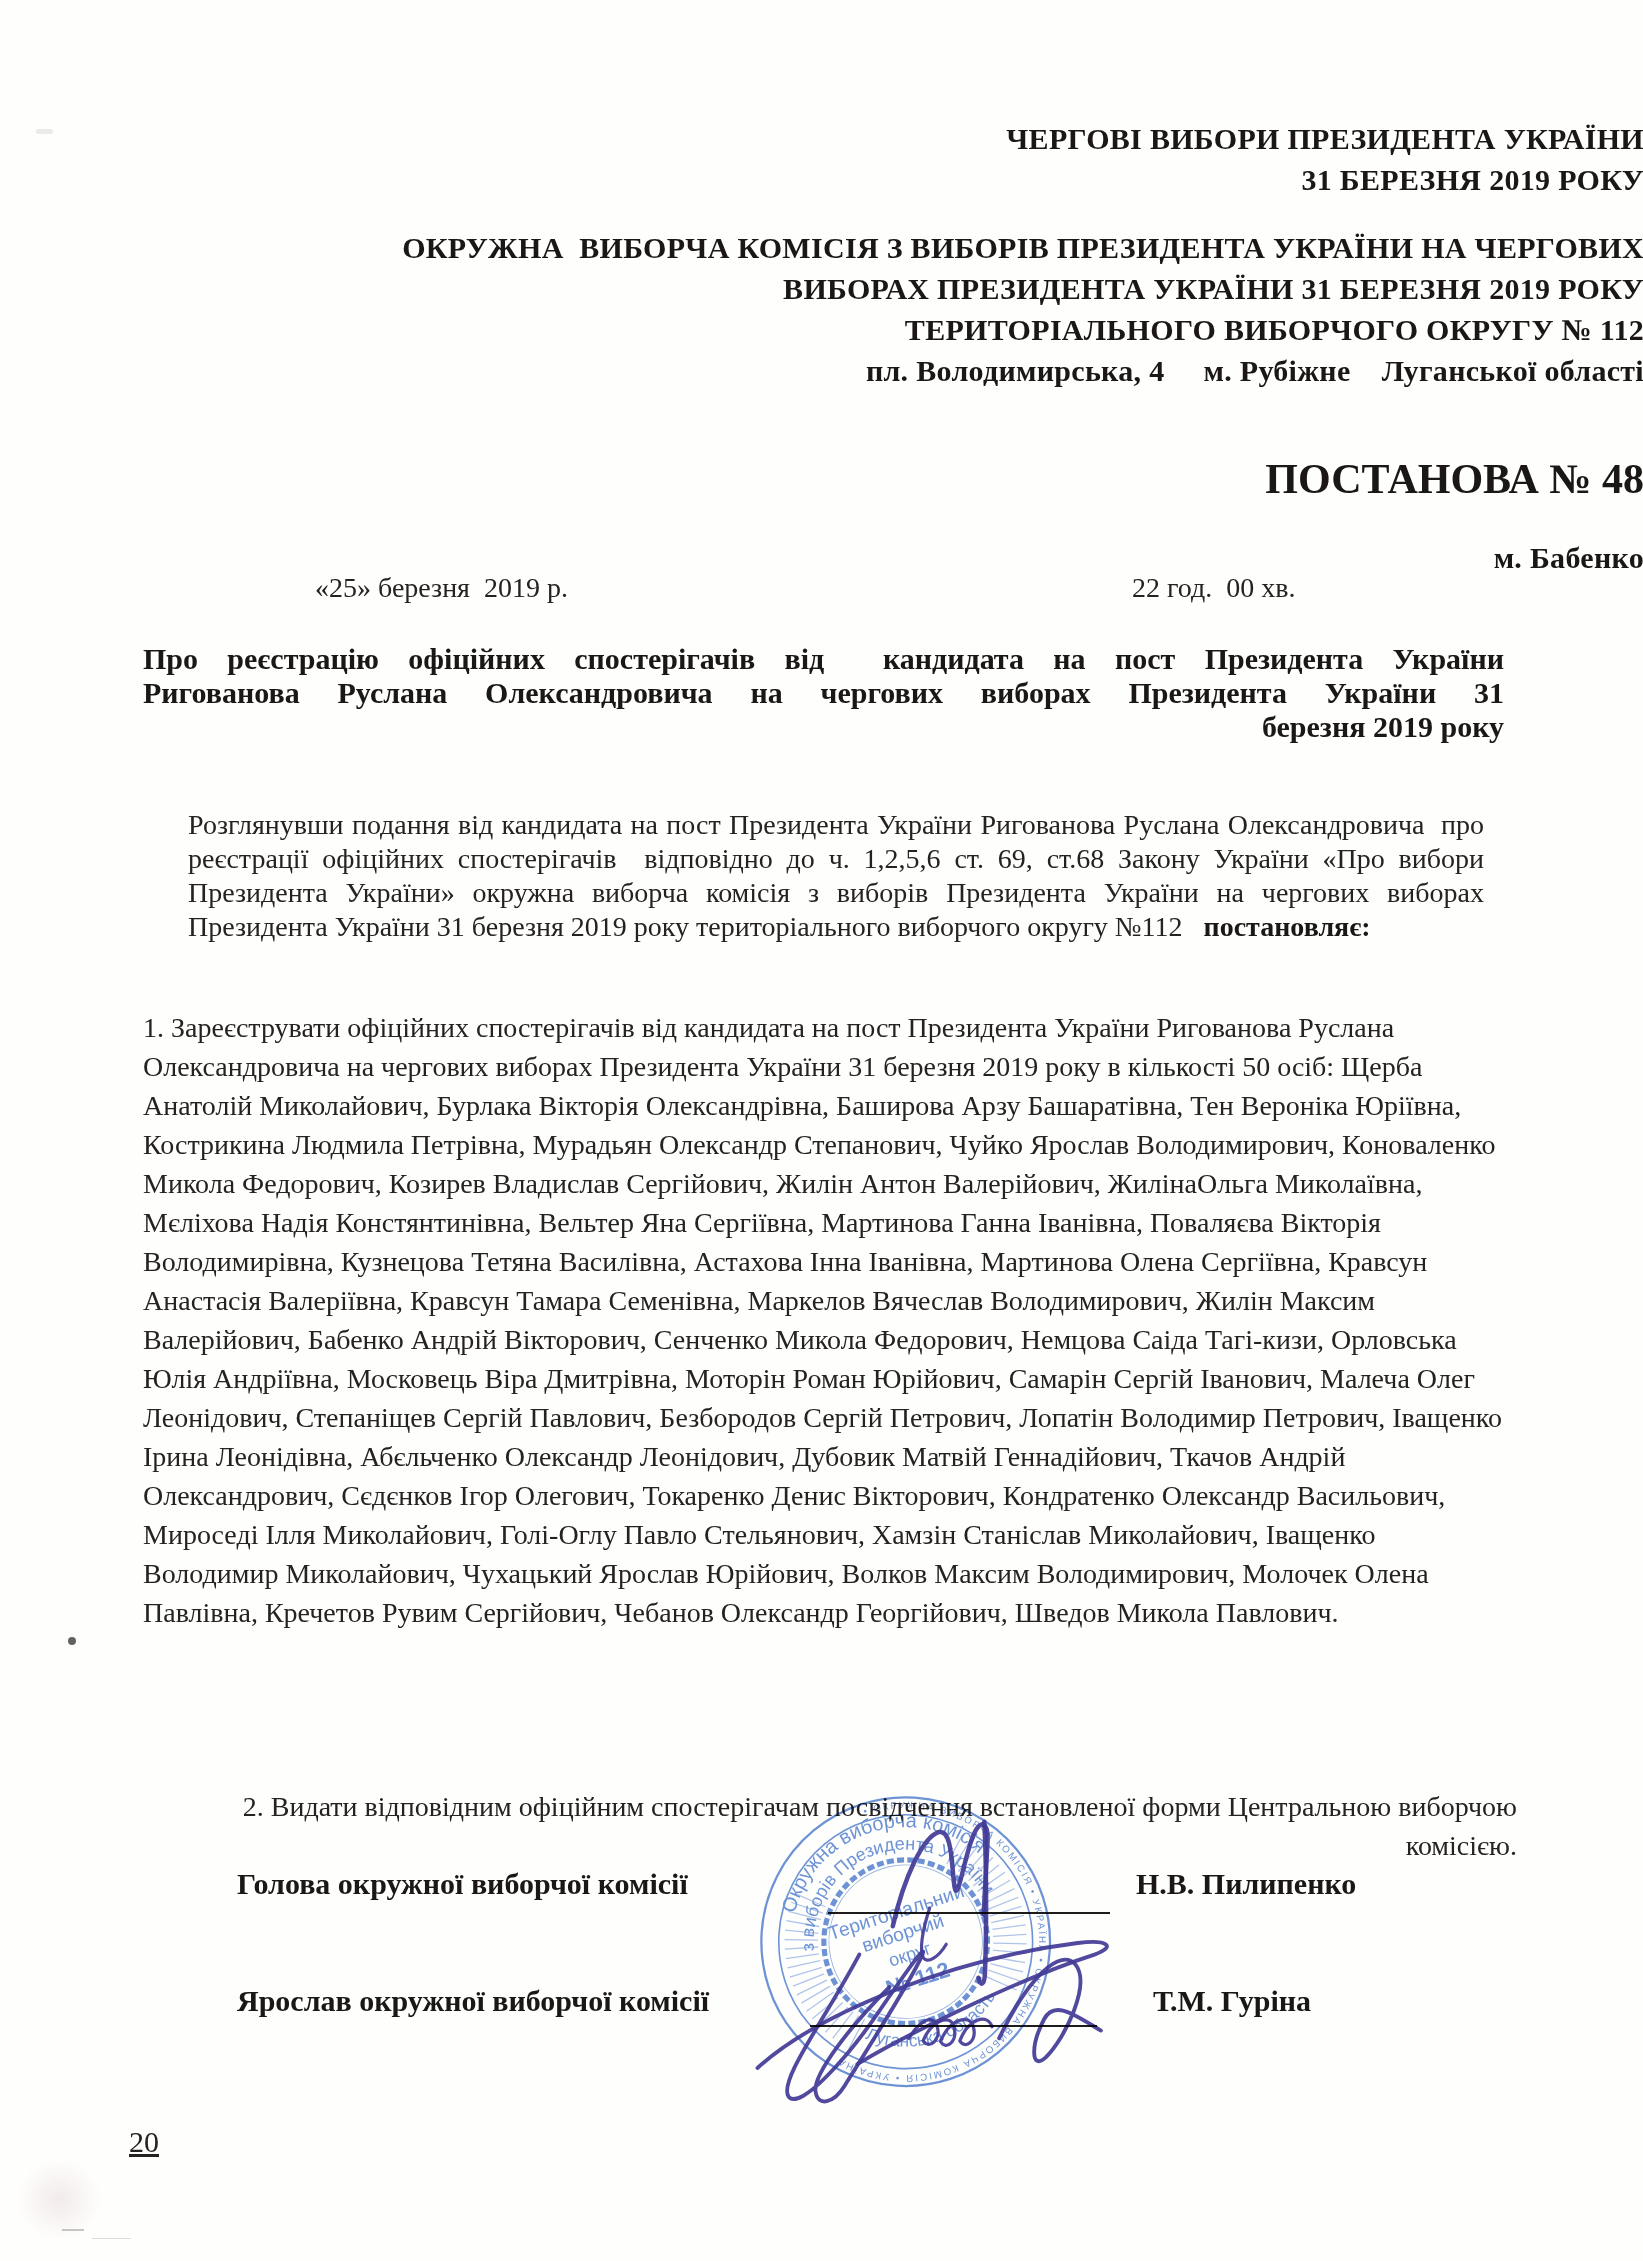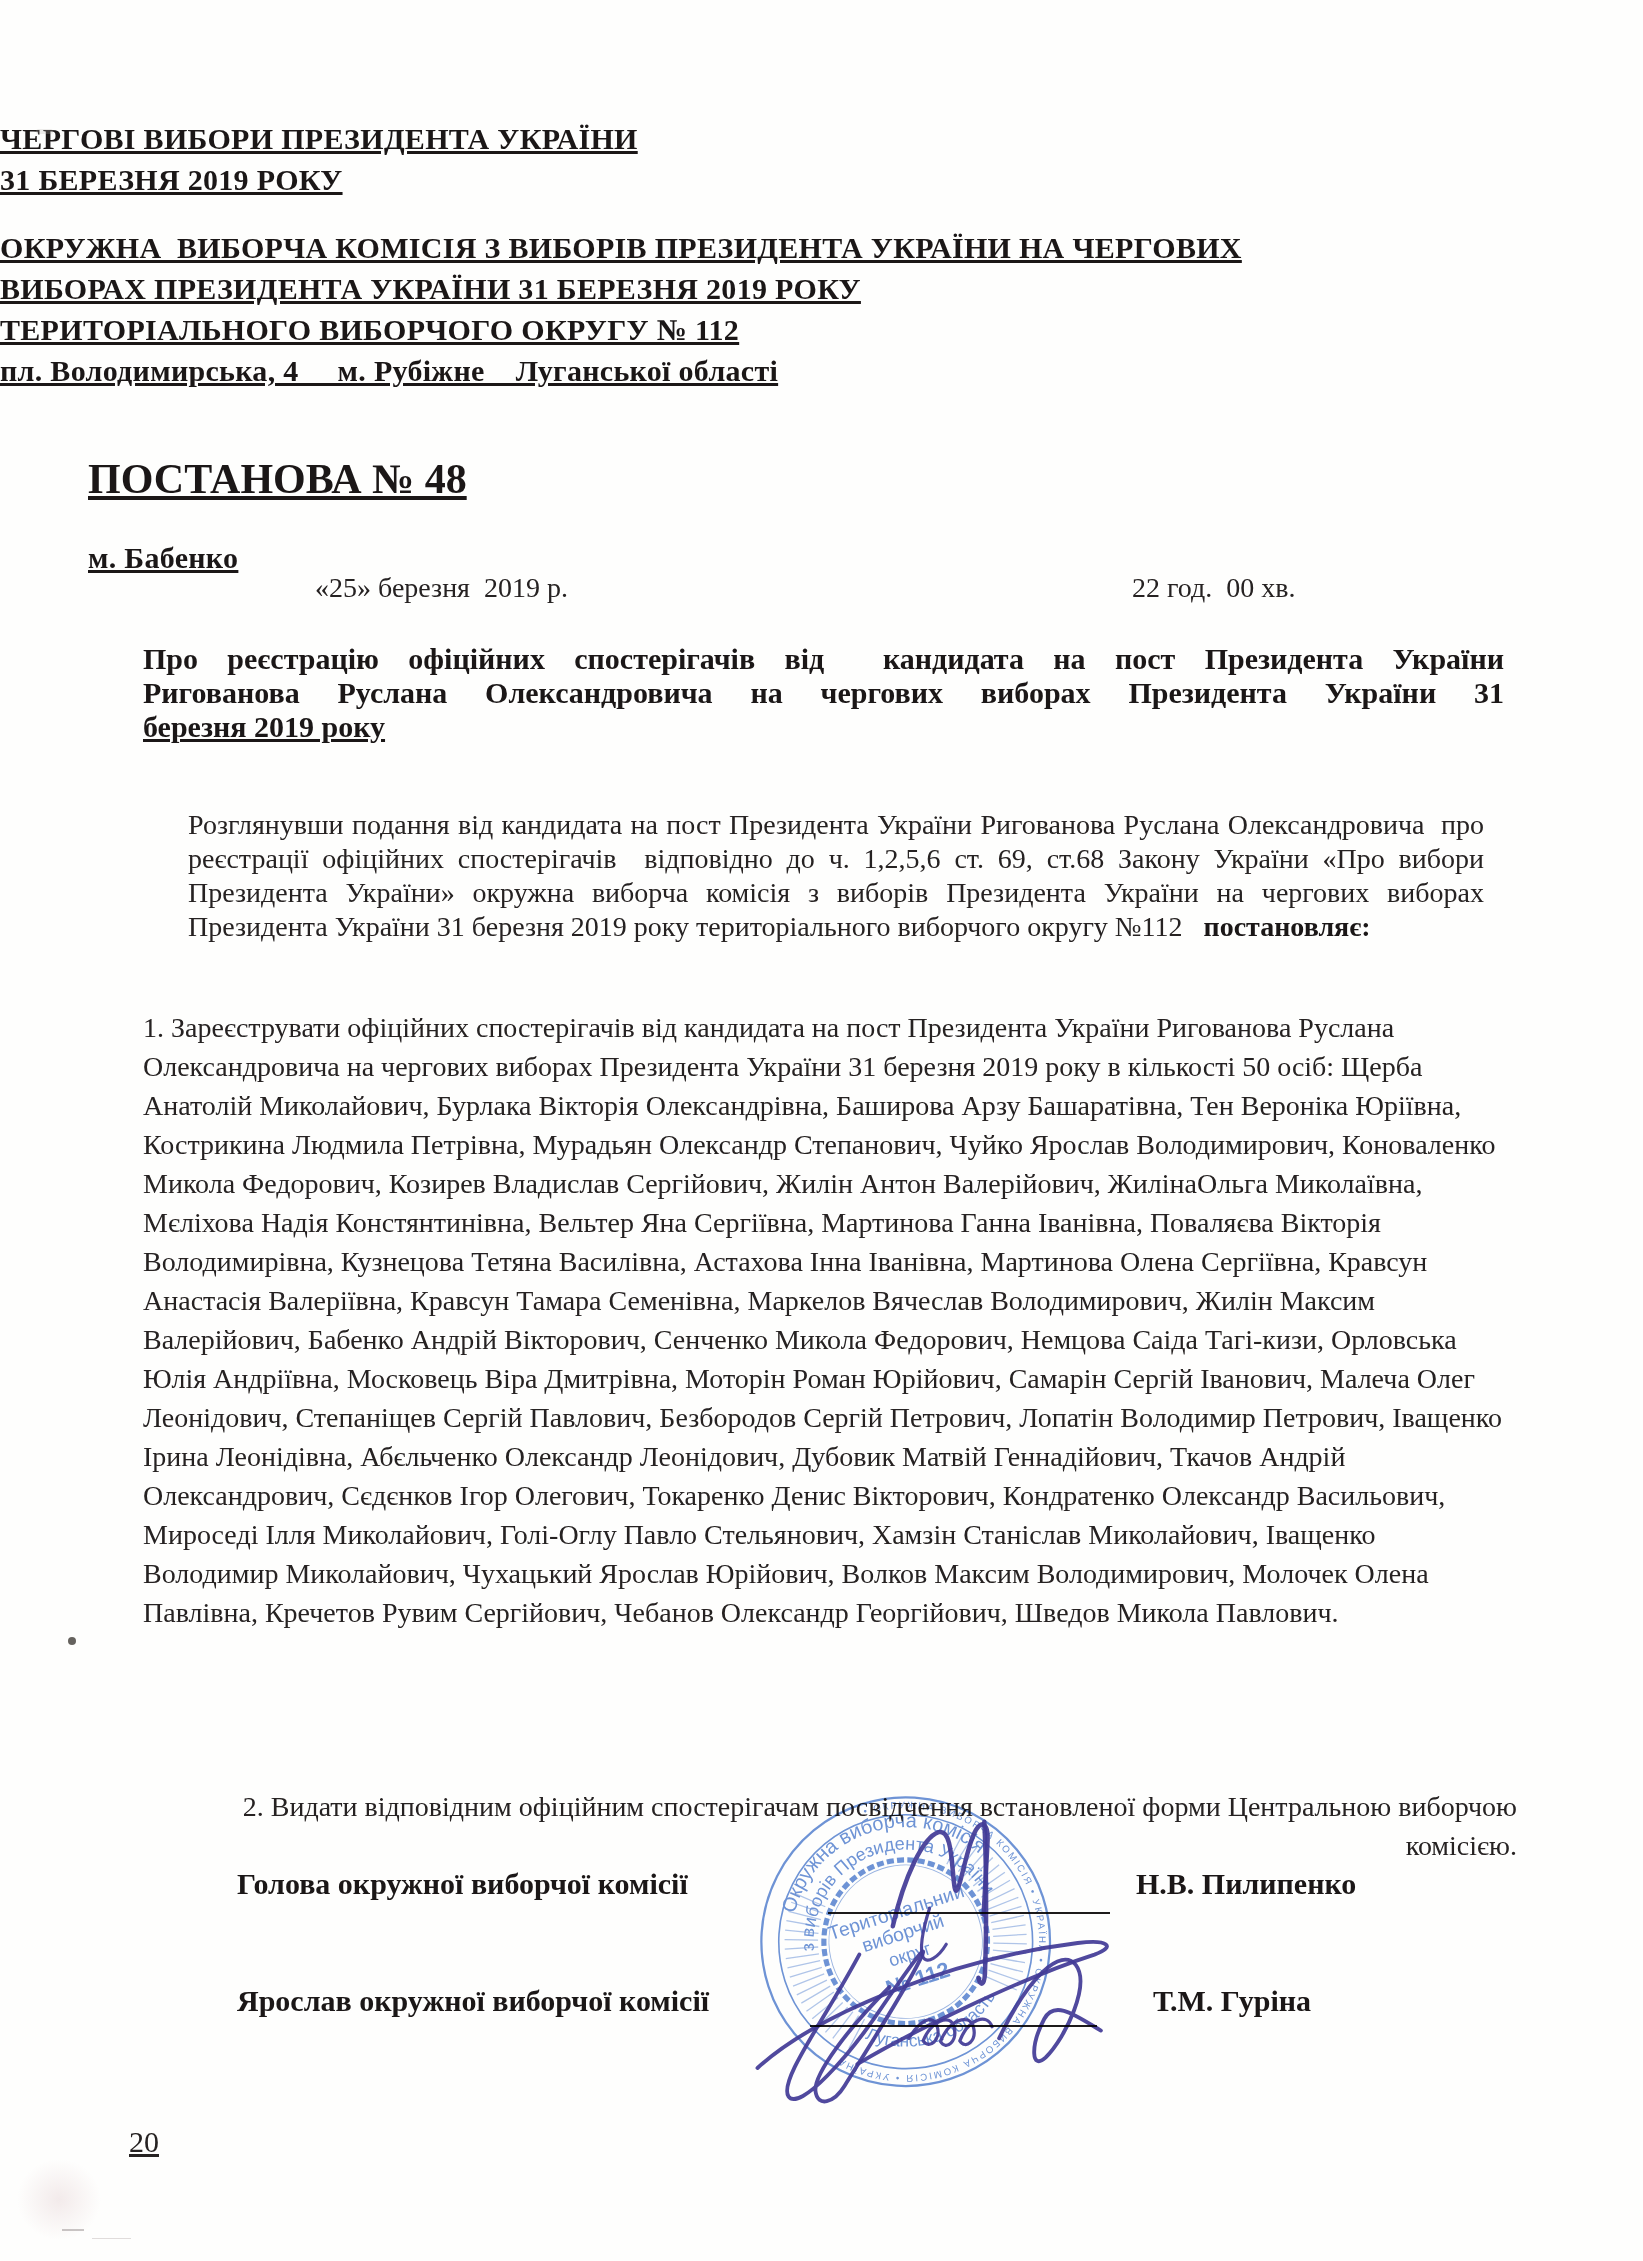--- a/index.html
+++ b/index.html
@@ -2,21 +2,21 @@
 <html style="font-size:10.3px"><head>
 <meta charset="utf-8">
 <style>
   html,body{margin:0;padding:0;background:#e8e8e6;}
   .page{
     position:relative;width:1644px;height:2261px;background:#fefefd;
     font-family:"Liberation Serif","DejaVu Serif",serif;color:#262222;
     overflow:hidden;
   }
   .abs{position:absolute;}
-  .c{text-align:left;text-decoration:underline;}
+  .c{text-align:right;}
   .b{font-weight:bold;color:#1b1717;}
   .pre{white-space:pre-wrap;}
   .hdr{font-size:30px;line-height:41px;letter-spacing:0.3px;}
   .title{font-size:42px;}
   .subj{font-size:30px;line-height:34px;}
   .subj .jl{text-align:justify;text-align-last:justify;}
   .body-t{font-size:28px;}
   .preamble{line-height:34px;text-align:justify;}
   .item{line-height:39px;text-align:left;}
   .sig-role,.sig-name{font-size:30px;}

